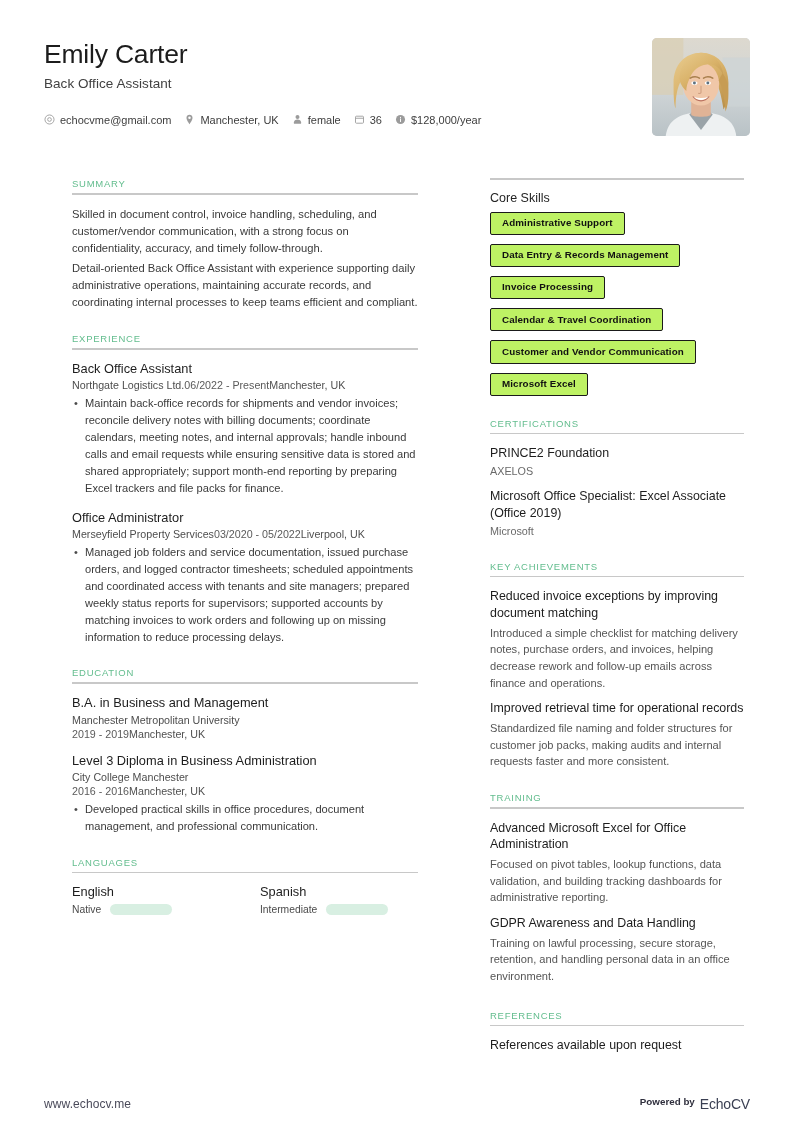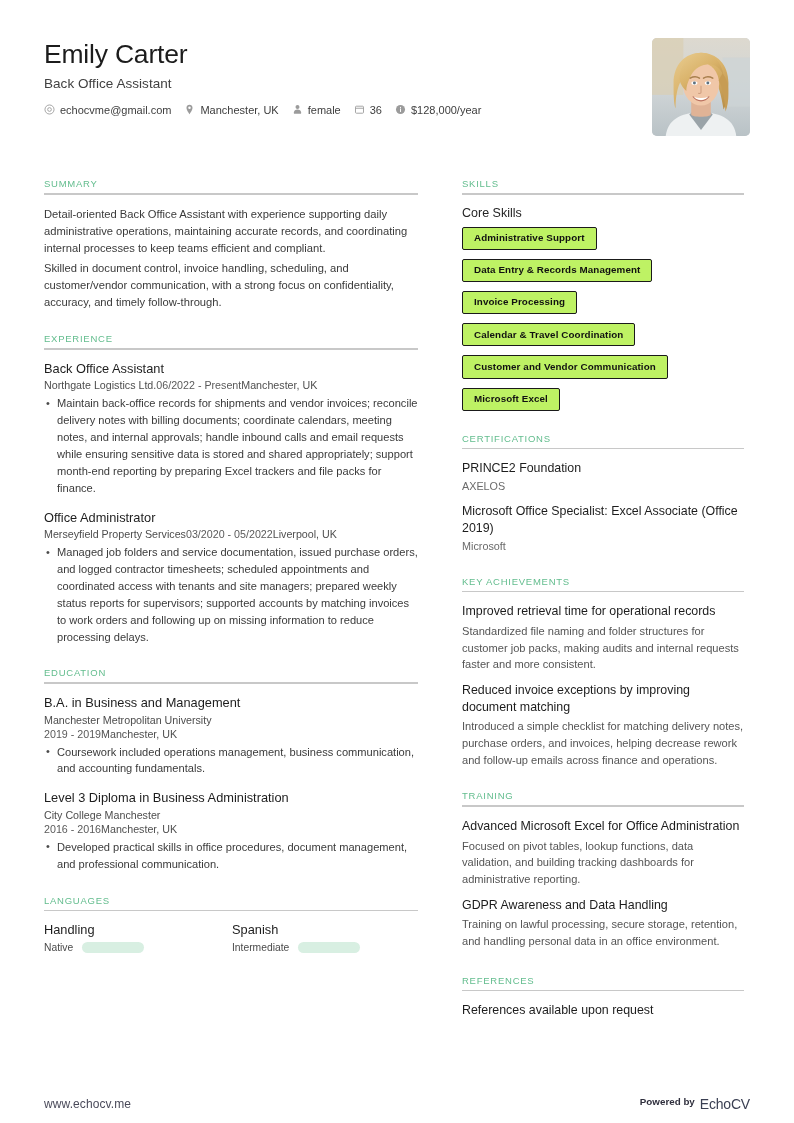--- a/index.html
+++ b/index.html
@@ -45,21 +45,21 @@
     font-weight: 400;
     color: #414141;
     margin-top: 6px;
     letter-spacing: 0.05px;
   }
 
   .contact-row {
     display: flex;
     align-items: center;
     gap: 13px;
-    margin-top: 13px;
+    margin-top: 23px;
     font-size: 11px;
     color: #3d3d3d;
   }
   .contact-item {
     display: flex;
     align-items: center;
     gap: 5px;
     white-space: nowrap;
   }
   .contact-item .ico {
@@ -87,21 +87,21 @@
   
   .columns {
     display: flex;
     gap: 44px;
     margin-top: 20px;
   }
   .col-left  { width: 374px; flex: 0 0 374px; }
   .col-right { width: 282px; flex: 0 0 282px; }
 
   
-  .section { margin-bottom: 6px; }
+  .section { margin-bottom: 6px; margin-left: 28px; }
   .section-title {
     font-size: 9.5px;
     letter-spacing: 0.75px;
     color: #63bd8e;
     text-transform: uppercase;
     font-weight: 400;
     padding-bottom: 4px;
   }
   .section-rule {
     height: 1.5px;
@@ -391,22 +391,22 @@
     </div>
   </div>
 
   <div class="columns">
 
     <div class="col-left">
 
       <div class="section summary-sec">
         <div class="section-title">SUMMARY</div>
         <div class="section-rule"></div>
+        <p class="summary-p">Skilled in document control, invoice handling, scheduling, and customer/vendor communication, with a strong focus on confidentiality, accuracy, and timely follow-through.</p>
         <p class="summary-p">Detail-oriented Back Office Assistant with experience supporting daily administrative operations, maintaining accurate records, and coordinating internal processes to keep teams efficient and compliant.</p>
-        <p class="summary-p">Skilled in document control, invoice handling, scheduling, and customer/vendor communication, with a strong focus on confidentiality, accuracy, and timely follow-through.</p>
       </div>
 
       <div class="section exp-sec">
         <div class="section-title">EXPERIENCE</div>
         <div class="section-rule"></div>
 
         <div class="entry">
           <div class="entry-title">Back Office Assistant</div>
           <div class="entry-meta">
             <span class="org">Northgate Logistics Ltd.</span>
@@ -437,23 +437,20 @@
 
         <div class="entry">
           <div class="entry-title">B.A. in Business and Management</div>
           <div class="entry-meta" style="gap:0;">
             <span class="org">Manchester Metropolitan University</span>
           </div>
           <div class="entry-meta">
             <span class="dates">2019  -  2019</span>
             <span class="loc">Manchester, UK</span>
           </div>
-          <ul class="bullets">
-            <li>Coursework included operations management, business communication, and accounting fundamentals.</li>
-          </ul>
         </div>
 
         <div class="entry">
           <div class="entry-title">Level 3 Diploma in Business Administration</div>
           <div class="entry-meta" style="gap:0;">
             <span class="org">City College Manchester</span>
           </div>
           <div class="entry-meta">
             <span class="dates">2016  -  2016</span>
             <span class="loc">Manchester, UK</span>
@@ -463,21 +460,21 @@
           </ul>
         </div>
       </div>
 
       <div class="section lang-sec">
         <div class="section-title">LANGUAGES</div>
         <div class="section-rule"></div>
         <div class="lang-grid">
 
           <div class="lang-item">
-            <div class="lang-name">Handling</div>
+            <div class="lang-name">English</div>
             <div class="lang-row">
               <span class="lang-level">Native</span>
               <span class="lang-bar">
                 <span class="fill" style="width: 100%;"></span>
               </span>
             </div>
           </div>
 
           <div class="lang-item">
             <div class="lang-name">Spanish</div>
@@ -489,21 +486,20 @@
             </div>
           </div>
 
         </div>
       </div>
     </div>
 
     <div class="col-right">
 
       <div class="section skills">
-        <div class="section-title">SKILLS</div>
         <div class="section-rule"></div>
         <div class="core-skills-label">Core Skills</div>
         <div class="skill-tags">
           <span class="skill-tag">Administrative Support</span>
           <span class="skill-tag">Data Entry &amp; Records Management</span>
           <span class="skill-tag">Invoice Processing</span>
           <span class="skill-tag">Calendar &amp; Travel Coordination</span>
           <span class="skill-tag">Customer and Vendor Communication</span>
           <span class="skill-tag">Microsoft Excel</span>
         </div>
@@ -521,26 +517,26 @@
           <div class="r-item-title">Microsoft Office Specialist: Excel Associate (Office 2019)</div>
           <div class="r-item-sub">Microsoft</div>
         </div>
       </div>
 
       <div class="section achieve">
         <div class="section-title">KEY ACHIEVEMENTS</div>
         <div class="section-rule"></div>
 
         <div class="r-item">
+          <div class="r-item-title">Reduced invoice exceptions by improving document matching</div>
+          <div class="r-item-desc">Introduced a simple checklist for matching delivery notes, purchase orders, and invoices, helping decrease rework and follow-up emails across finance and operations.</div>
+        </div>
+        <div class="r-item">
           <div class="r-item-title">Improved retrieval time for operational records</div>
           <div class="r-item-desc">Standardized file naming and folder structures for customer job packs, making audits and internal requests faster and more consistent.</div>
-        </div>
-        <div class="r-item">
-          <div class="r-item-title">Reduced invoice exceptions by improving document matching</div>
-          <div class="r-item-desc">Introduced a simple checklist for matching delivery notes, purchase orders, and invoices, helping decrease rework and follow-up emails across finance and operations.</div>
         </div>
       </div>
 
       <div class="section training">
         <div class="section-title">TRAINING</div>
         <div class="section-rule"></div>
 
         <div class="r-item">
           <div class="r-item-title">Advanced Microsoft Excel for Office Administration</div>
           <div class="r-item-desc">Focused on pivot tables, lookup functions, data validation, and building tracking dashboards for administrative reporting.</div>

